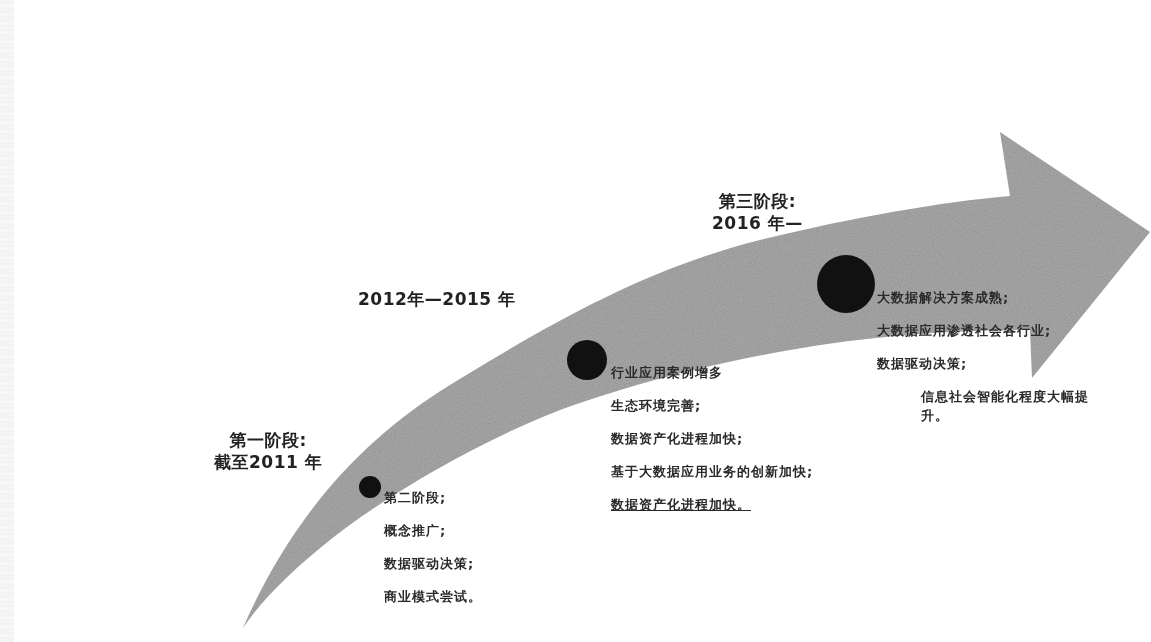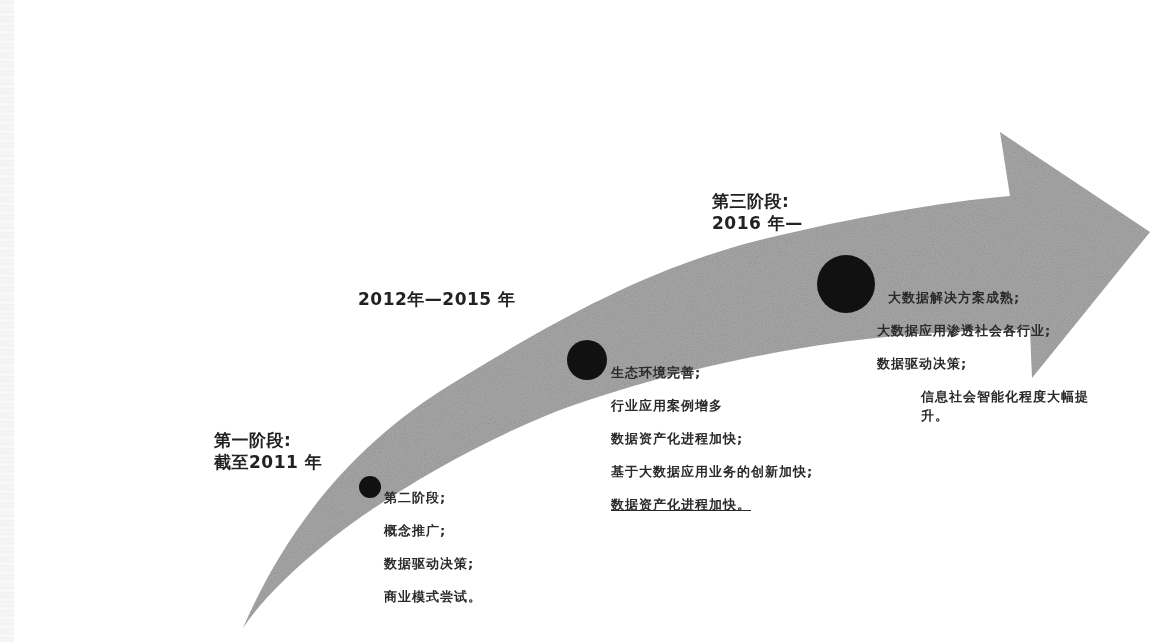--- a/index.html
+++ b/index.html
@@ -30,20 +30,21 @@
       top: 0;
     }
     .stage-title {
       position: absolute;
       font-size: 17px;
       line-height: 22px;
       font-weight: bold;
       color: #222;
       white-space: nowrap;
       letter-spacing: 0.5px;
+      text-align: center;
     }
     .stage-title span {
       display: block;
     }
     .items {
       position: absolute;
       font-size: 13px;
       color: #2a2a2a;
       font-weight: bold;
       letter-spacing: 1px;
@@ -99,29 +100,29 @@
   <span class="item">第二阶段;</span>
   <span class="item">概念推广;</span>
   <span class="item">数据驱动决策;</span>
   <span class="item">商业模式尝试。</span>
 </div>
 
 <div class="stage-title" style="left:358px; top:288px;">
   <span>2012年—2015 年</span>
 </div>
 <div class="items" style="left:611px; top:363px; width:226px;">
+  <span class="item">行业应用案例增多</span>
   <span class="item">生态环境完善;</span>
-  <span class="item">行业应用案例增多</span>
   <span class="item">数据资产化进程加快;</span>
   <span class="item wrap">基于大数据应用业务的创新加快;</span>
   <span class="item wrap" style="width:170px;text-decoration:underline;">数据资产化进程加快。</span>
 </div>
 
 <div class="stage-title" style="left:712px; top:190px;">
   <span>第三阶段:</span>
   <span>2016 年—</span>
 </div>
 <div class="items" style="left:877px; top:288px; width:190px;">
-  <span class="item wrap" style="width:150px;margin-left:11px;">大数据解决方案成熟;</span>
+  <span class="item wrap" style="width:150px;">大数据解决方案成熟;</span>
   <span class="item wrap">大数据应用渗透社会各行业;</span>
   <span class="item">数据驱动决策;</span>
   <span class="item wrap" style="width:170px;margin-left:44px;">信息社会智能化程度大幅提升。</span>
 </div>
 
 </body></html>

